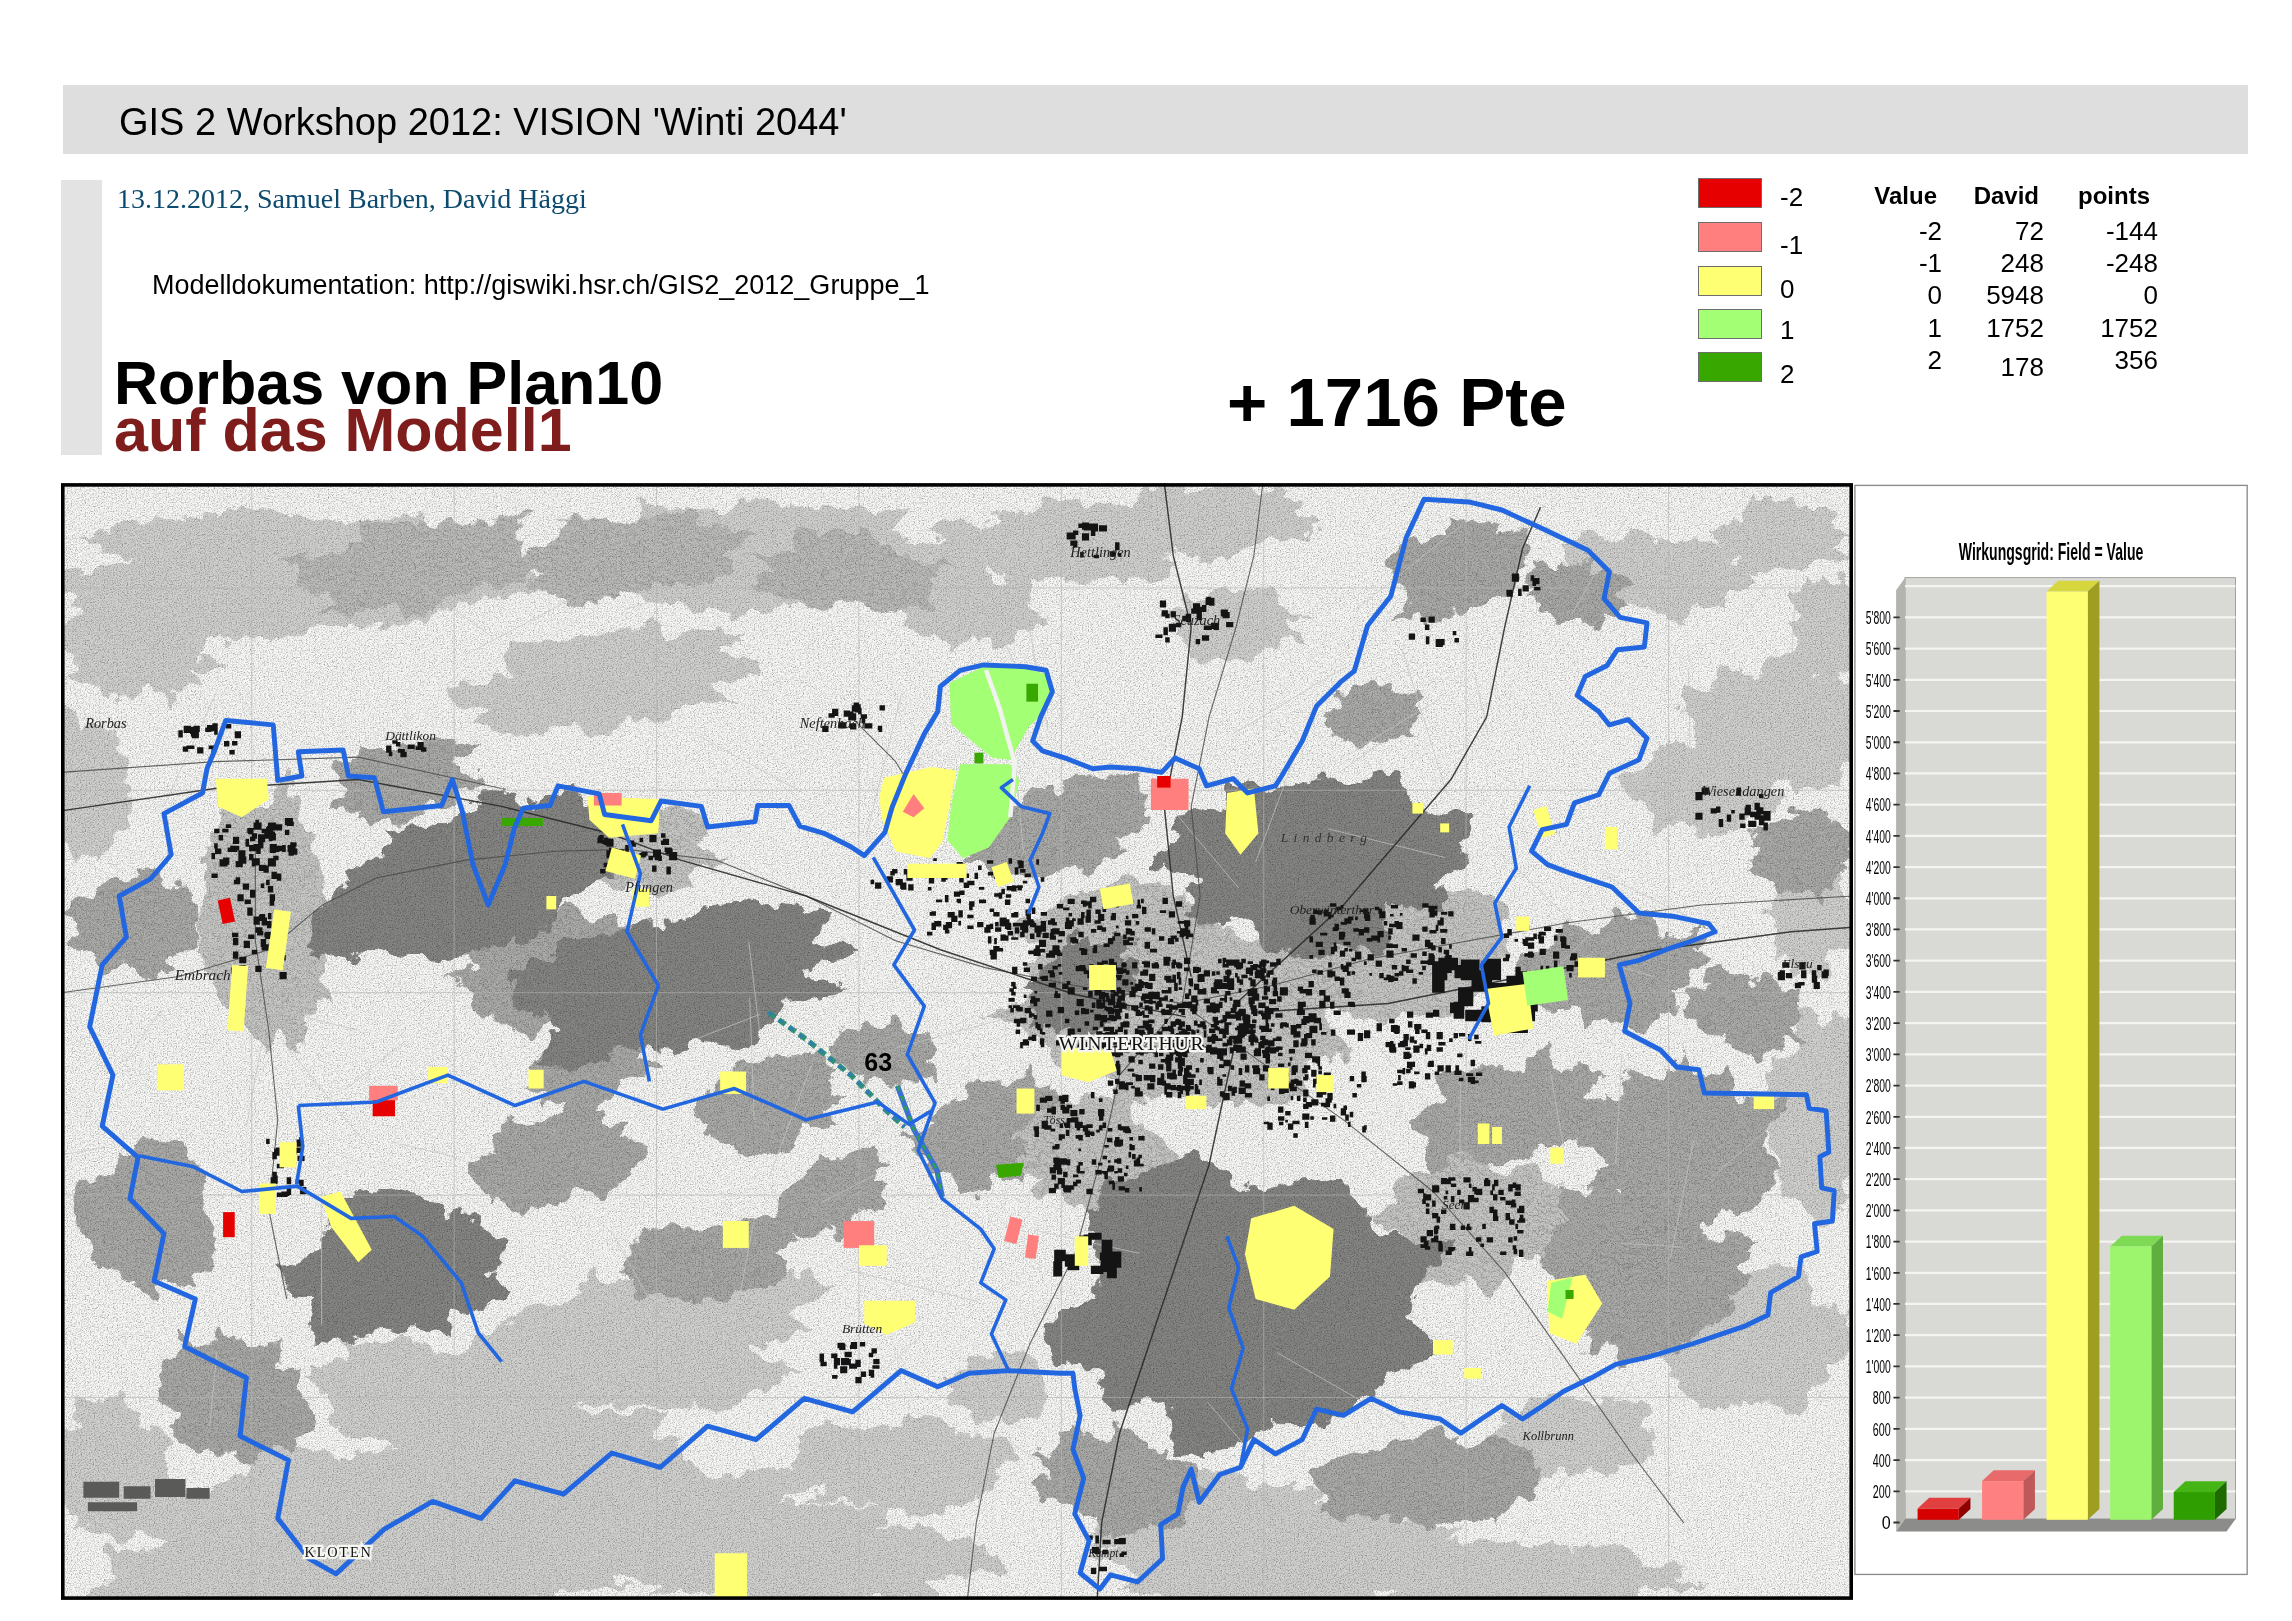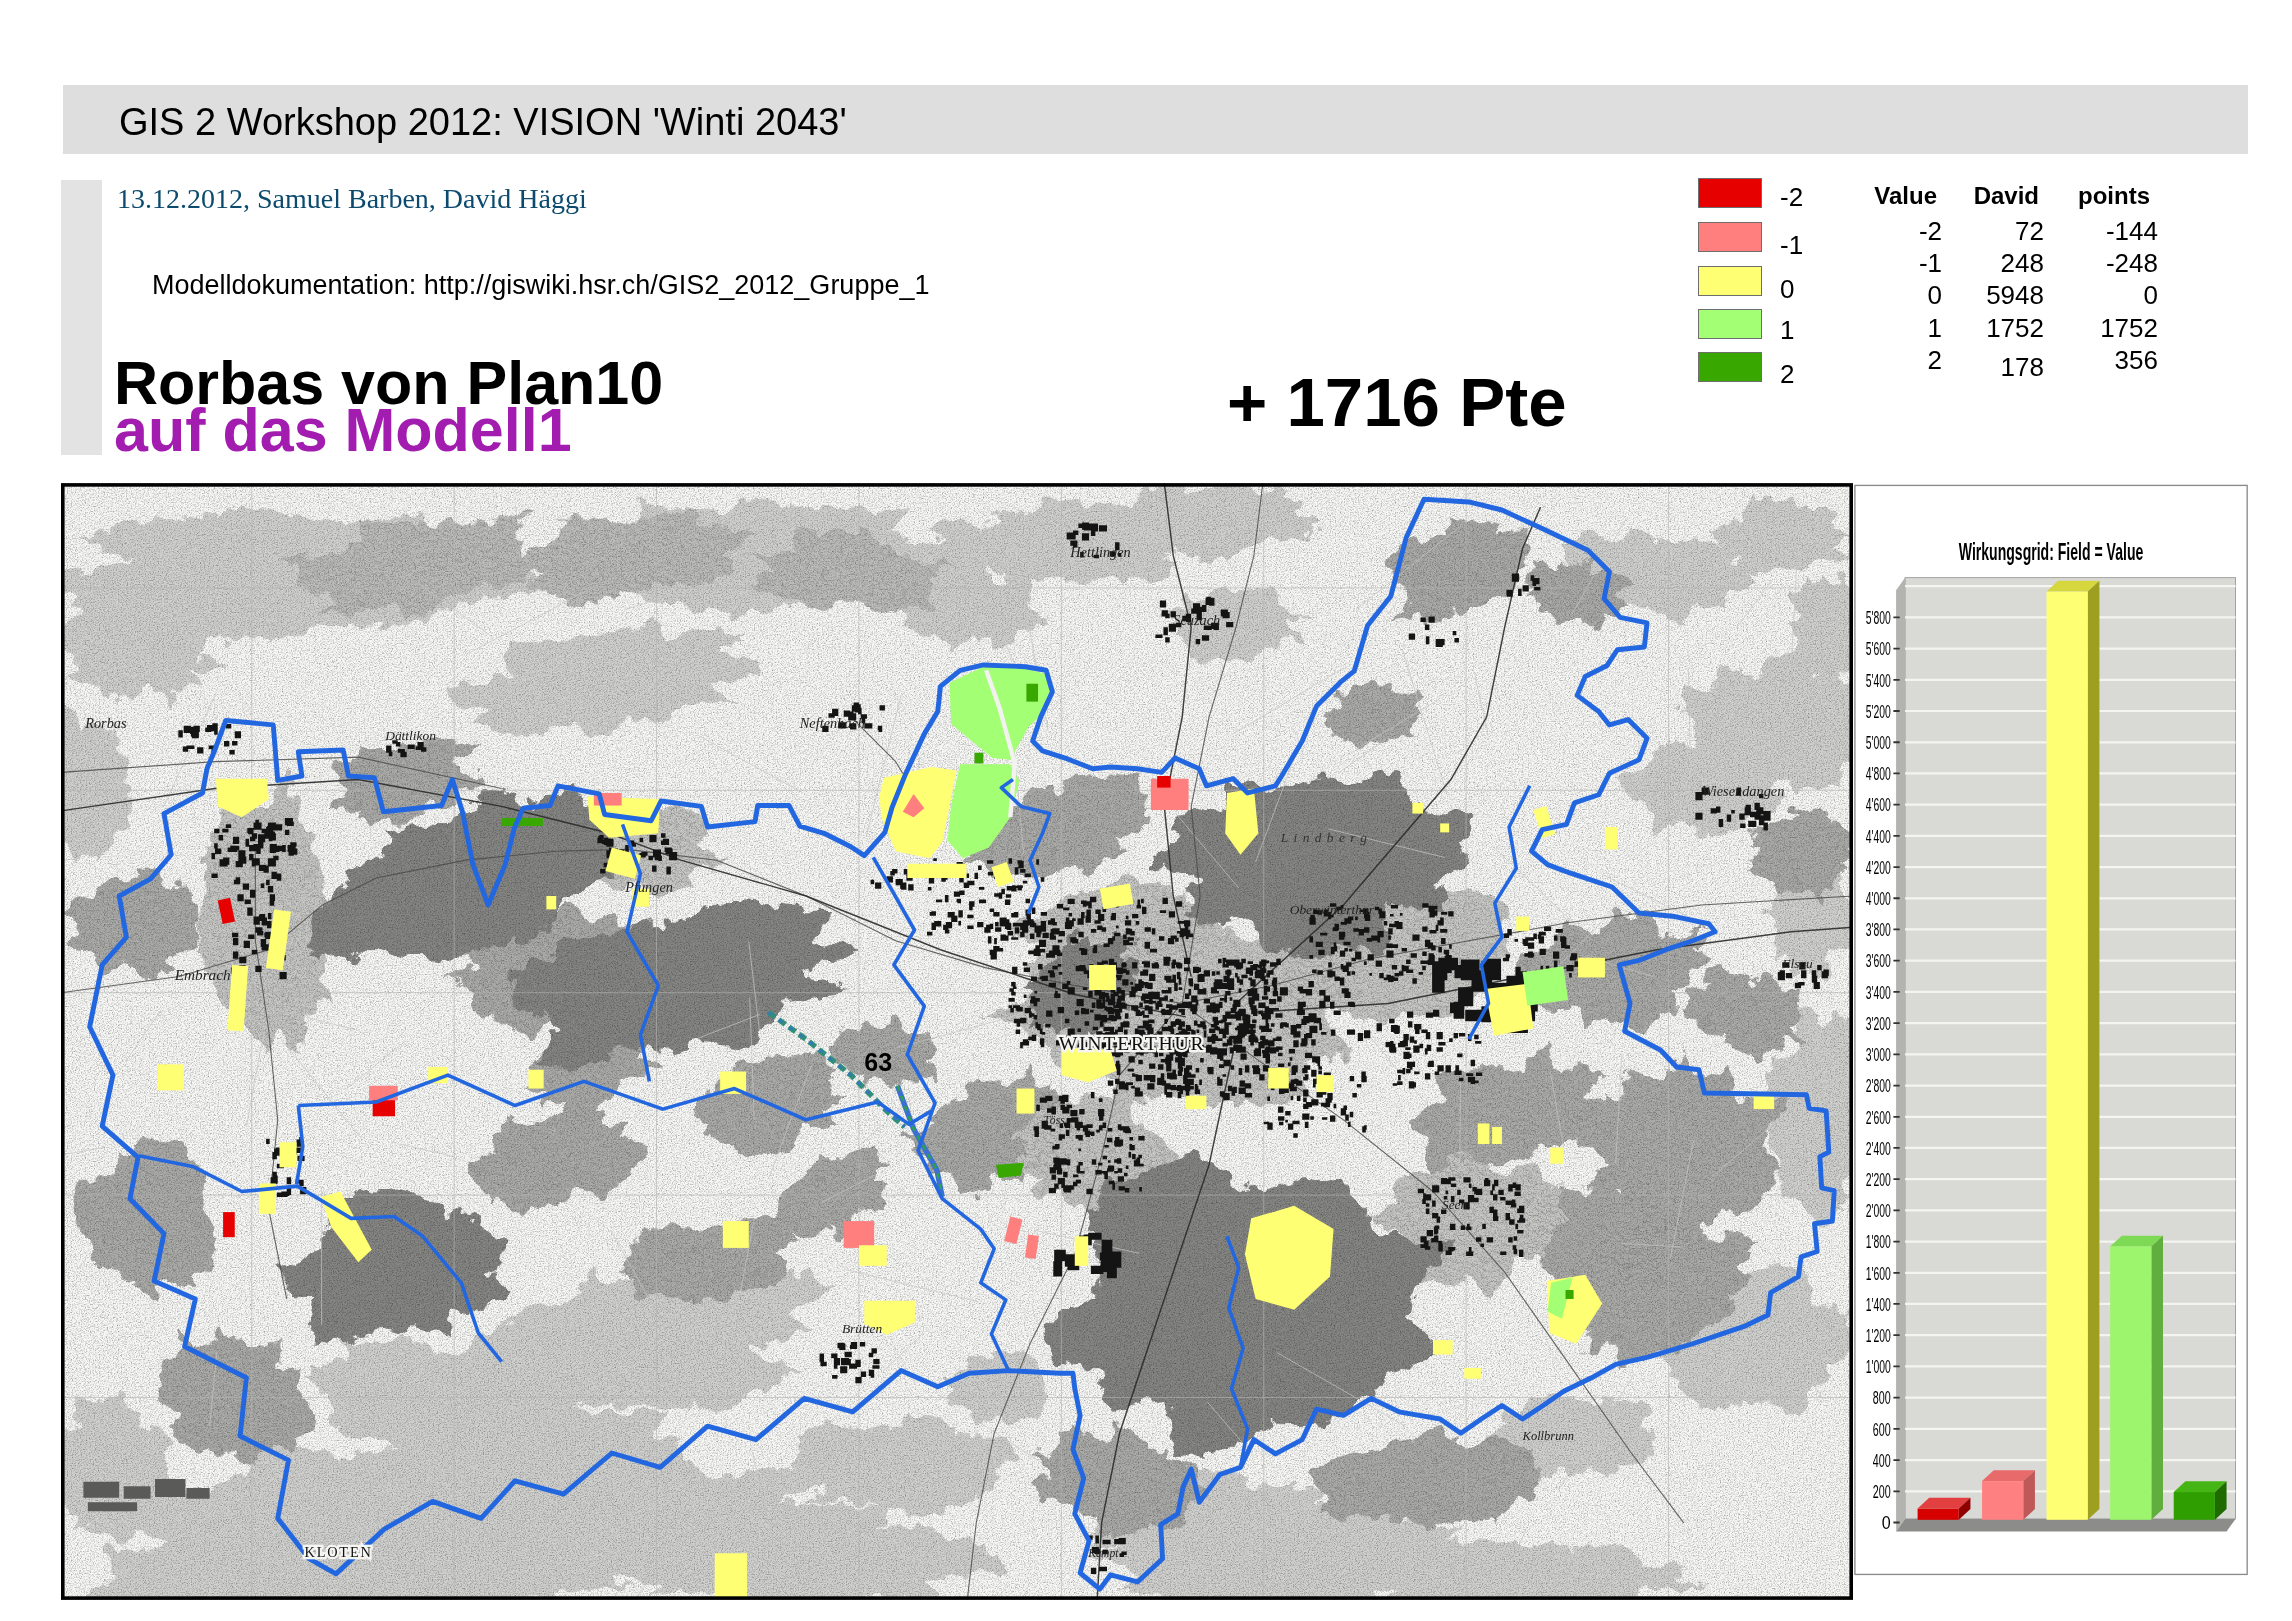--- a/index.html
+++ b/index.html
@@ -1,31 +1,31 @@
 <!DOCTYPE html>
 <html style="font-size:14.3px"><head><meta charset="utf-8"><title>GIS 2 Workshop</title><style>
 html,body{margin:0;padding:0;background:#fff;font-family:"Liberation Sans",sans-serif;}
 body{position:relative;width:2293px;height:1621px;overflow:hidden;}
 .abs{position:absolute;line-height:1;}
 </style></head>
 <body>
 
 <div class="abs" style="left:63px;top:85px;width:2185px;height:69px;background:#dedede;"></div>
 
-<div class="abs" style="left:119px;top:103px;font-size:38px;color:#000;">GIS 2 Workshop 2012: VISION 'Winti 2043'</div>
+<div class="abs" style="left:119px;top:103px;font-size:38px;color:#000;">GIS 2 Workshop 2012: VISION 'Winti 2044'</div>
 
 <div class="abs" style="left:61px;top:180px;width:41px;height:275px;background:#e3e3e3;"></div>
 
 <div class="abs" style="left:117px;top:185px;font-size:28px;color:#0c4a6e;font-family:Liberation Serif, serif;">13.12.2012, Samuel Barben, David Häggi</div>
 
 <div class="abs" style="left:116px;top:272px;font-size:27px;color:#000;margin-left:36px;">Modelldokumentation: http://giswiki.hsr.ch/GIS2_2012_Gruppe_1</div>
 
 <div class="abs" style="left:114px;top:353px;font-size:61px;font-weight:bold;color:#000;">Rorbas von Plan10</div>
 
-<div class="abs" style="left:114px;top:400px;font-size:61px;font-weight:bold;color:#a21caf;">auf das Modell1</div>
+<div class="abs" style="left:114px;top:400px;font-size:61px;font-weight:bold;color:#7f1d1d;">auf das Modell1</div>
 
 <div class="abs" style="left:1227px;top:368px;font-size:69px;font-weight:bold;color:#000;">+ 1716 Pte</div>
 
 <div class="abs" style="left:1698px;top:178px;width:62px;height:28px;background:#e60000;border:1.8px solid #6e6e6e;"></div>
 
 <div class="abs" style="left:1698px;top:222px;width:62px;height:28px;background:#ff7f7f;border:1.8px solid #6e6e6e;"></div>
 
 <div class="abs" style="left:1698px;top:266px;width:62px;height:28px;background:#ffff73;border:1.8px solid #6e6e6e;"></div>
 
 <div class="abs" style="left:1698px;top:309px;width:62px;height:28px;background:#a3ff73;border:1.8px solid #6e6e6e;"></div>

